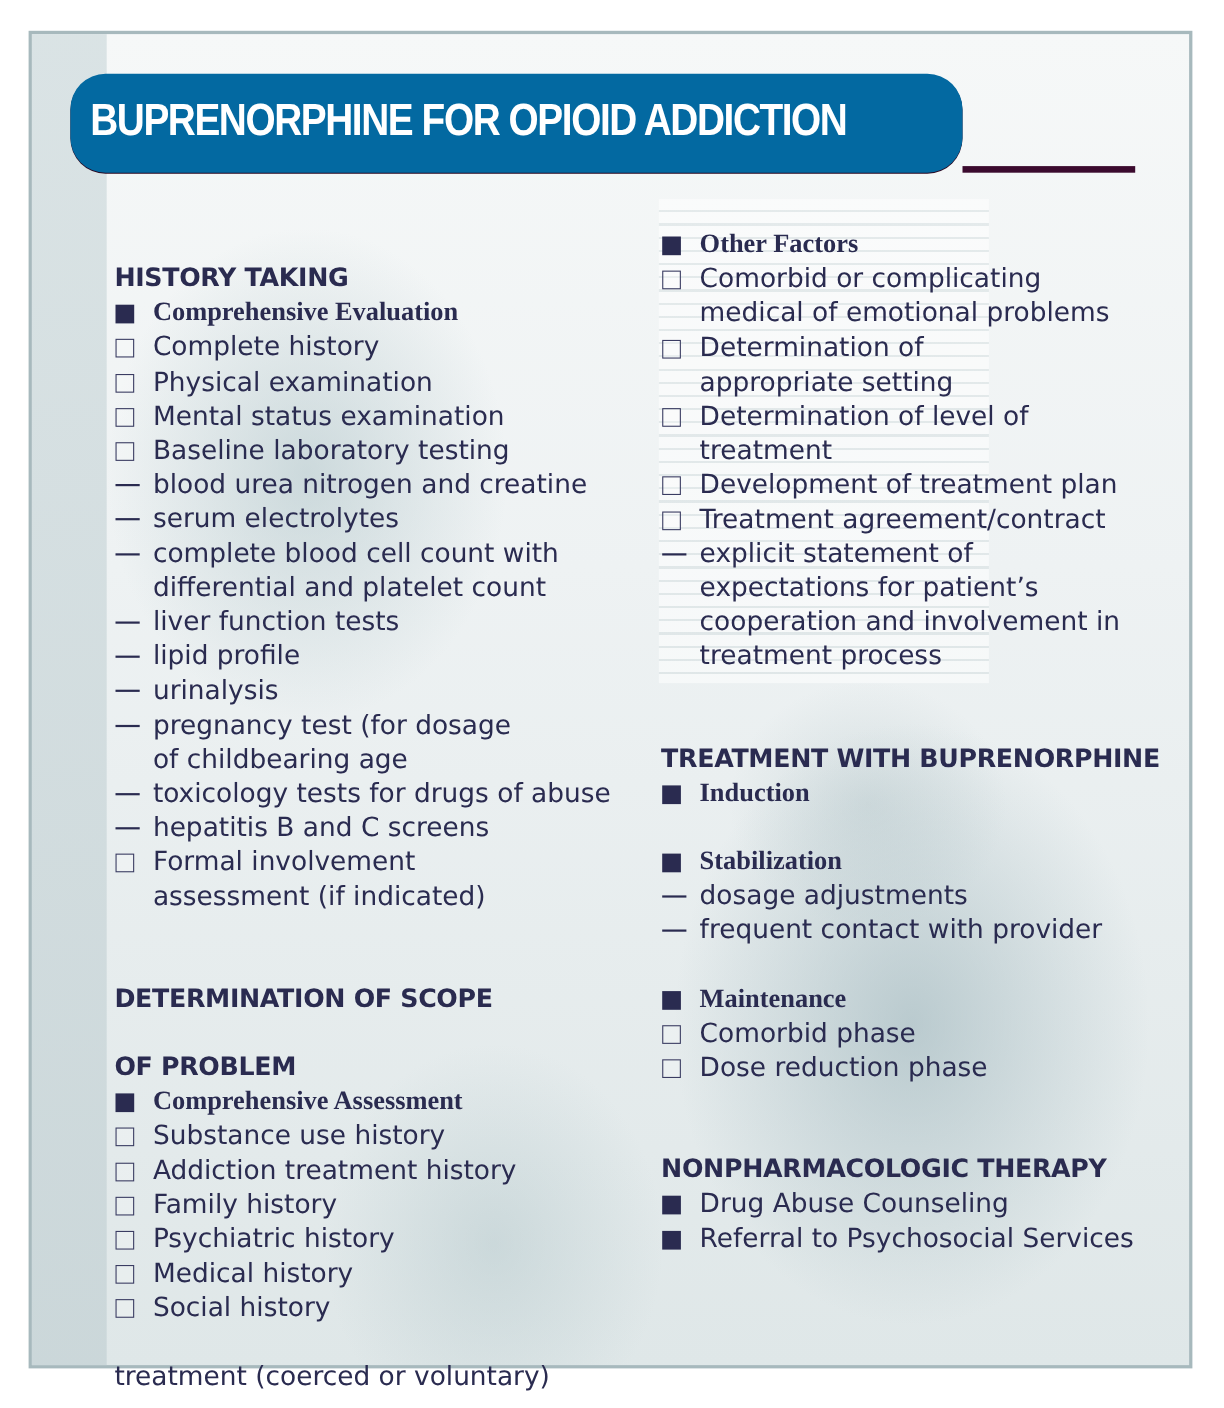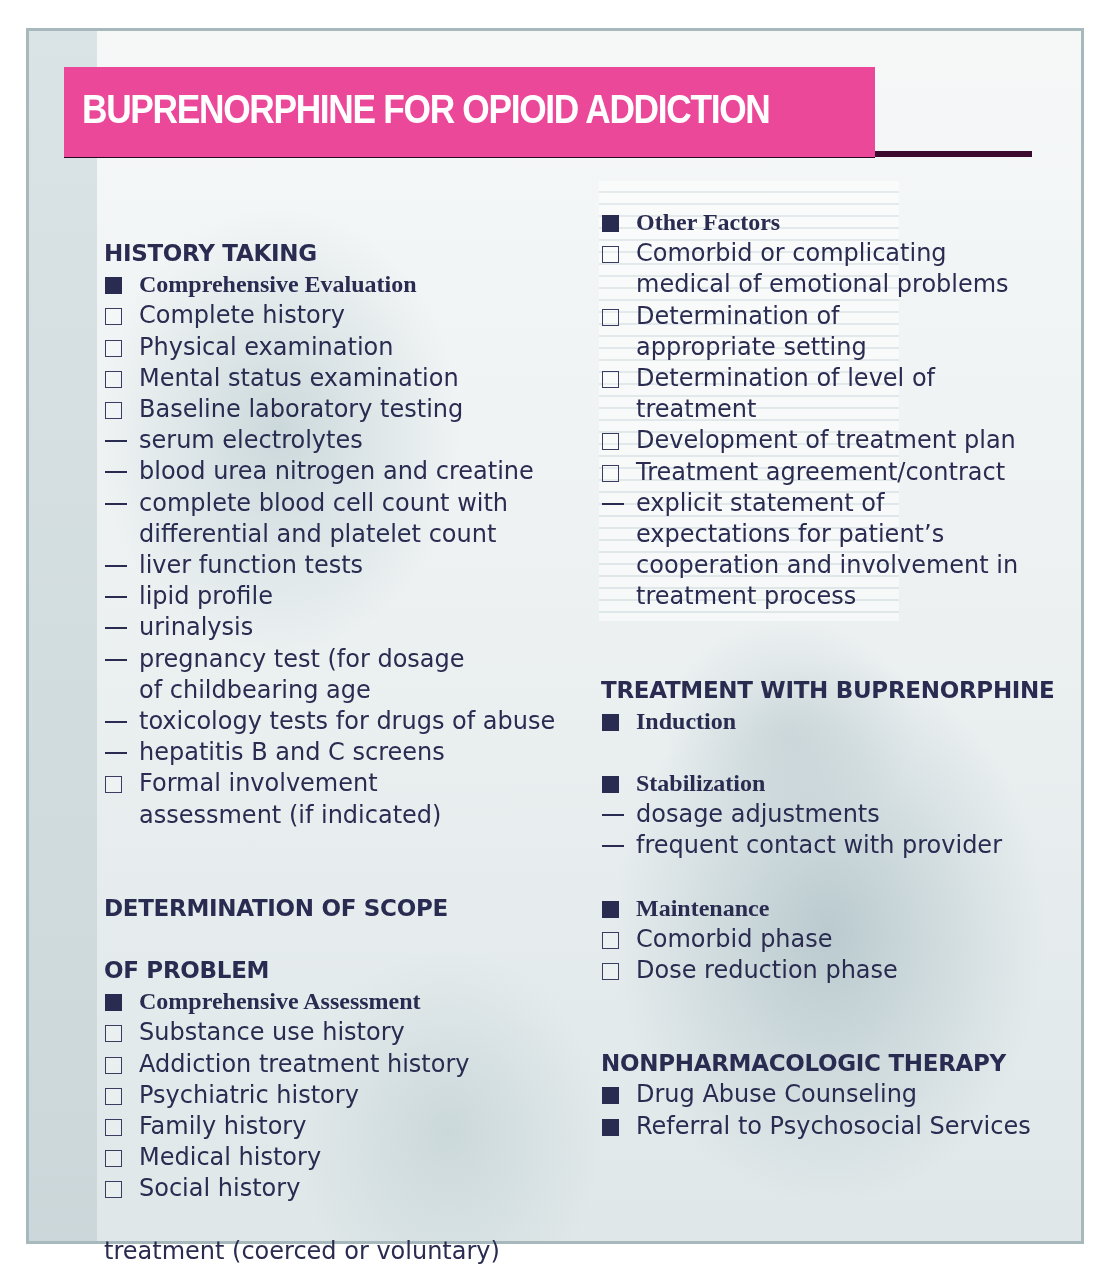--- a/index.html
+++ b/index.html
@@ -14,21 +14,21 @@
       radial-gradient(ellipse 220px 260px at 420px 1100px, rgba(170,192,196,0.4), rgba(170,192,196,0) 70%),
       radial-gradient(ellipse 180px 160px at 760px 700px, rgba(190,205,208,0.5), rgba(190,205,208,0) 70%),
       linear-gradient(180deg, #f6f8f8 0%, #eef2f3 40%, #dfe7e8 100%);
   }
   .left-strip { position: absolute; left: 0; top: 0; width: 68px; height: 100%;
     background: linear-gradient(180deg, #d3dee0, #c6d3d6); opacity: .8; }
   .blinds { position: absolute; left: 570px; top: 150px; width: 300px; height: 440px;
     background: repeating-linear-gradient(180deg, rgba(255,255,255,0.55) 0 10px, rgba(200,212,214,0.35) 10px 12px); }
   .title-bar {
     position: absolute; left: 64px; top: 67px; width: 811px; height: 90px;
-    background: #ec4899; box-shadow: 0 1px 0 #2a0720;
+    background: #0369a1; box-shadow: 0 1px 0 #2a0720; border-radius: 32px;
   }
   .title-underline { position: absolute; left: 875px; top: 151px; width: 157px; height: 6px; background: #3b0a2e; }
   .title-text {
     position: absolute; left: 18px; top: 19px; color: #ffffff;
     font-family: "Liberation Sans", sans-serif; font-weight: bold; font-size: 41px;
     letter-spacing: -1.5px; transform: scaleX(0.86); transform-origin: left center; white-space: nowrap;
   }
   .col { position: absolute; color: #2a2b50; font-size: 24px; line-height: 31.2px; }
   .col-left { left: 104px; top: 207px; width: 470px; }
   .col-right { left: 601px; top: 207px; width: 460px; }
@@ -59,43 +59,43 @@
 <div class="col col-left">
   <div class="row flush h">HISTORY TAKING</div>
   <div class="row bold">
     <span class="mark filled"></span>
     <span>Comprehensive Evaluation</span>
   </div>
   <div class="row"><span class="mark empty"></span><span>Complete history</span></div>
   <div class="row"><span class="mark empty"></span><span>Physical examination</span></div>
   <div class="row"><span class="mark empty"></span><span>Mental status examination</span></div>
   <div class="row"><span class="mark empty"></span><span>Baseline laboratory testing</span></div>
+  <div class="row"><span class="mark dash"></span><span>blood urea nitrogen and creatine</span></div>
   <div class="row"><span class="mark dash"></span><span>serum electrolytes</span></div>
-  <div class="row"><span class="mark dash"></span><span>blood urea nitrogen and creatine</span></div>
   <div class="row" style="width:380px"><span class="mark dash"></span><span>complete blood cell count with differential and platelet count</span></div>
   <div class="row"><span class="mark dash"></span><span>liver function tests</span></div>
   <div class="row"><span class="mark dash"></span><span>lipid profile</span></div>
   <div class="row"><span class="mark dash"></span><span>urinalysis</span></div>
   <div class="row" style="width:340px"><span class="mark dash"></span><span>pregnancy test (for dosage of childbearing age</span></div>
   <div class="row"><span class="mark dash"></span><span>toxicology tests for drugs of abuse</span></div>
   <div class="row"><span class="mark dash"></span><span>hepatitis B and C screens</span></div>
   <div class="row" style="width:370px"><span class="mark empty"></span><span>Formal involvement assessment (if indicated)</span></div>
 
   <div class="sp"></div>
 
   <div class="row flush h">DETERMINATION OF SCOPE</div>
   <div class="row flush h">OF PROBLEM</div>
   <div class="row bold">
     <span class="mark filled"></span>
     <span>Comprehensive Assessment</span>
   </div>
   <div class="row"><span class="mark empty"></span><span>Substance use history</span></div>
   <div class="row"><span class="mark empty"></span><span>Addiction treatment history</span></div>
+  <div class="row"><span class="mark empty"></span><span>Family history</span></div>
   <div class="row"><span class="mark empty"></span><span>Psychiatric history</span></div>
-  <div class="row"><span class="mark empty"></span><span>Family history</span></div>
   <div class="row"><span class="mark empty"></span><span>Medical history</span></div>
   <div class="row"><span class="mark empty"></span><span>Social history</span></div>
   <div class="row flush">treatment (coerced or voluntary)</div>
   <div class="row flush">
     <span class="inline-box"></span><span>Readiness to change, interest in</span>
   </div>
 </div>
 
 <div class="col col-right">
   <div class="row bold">

